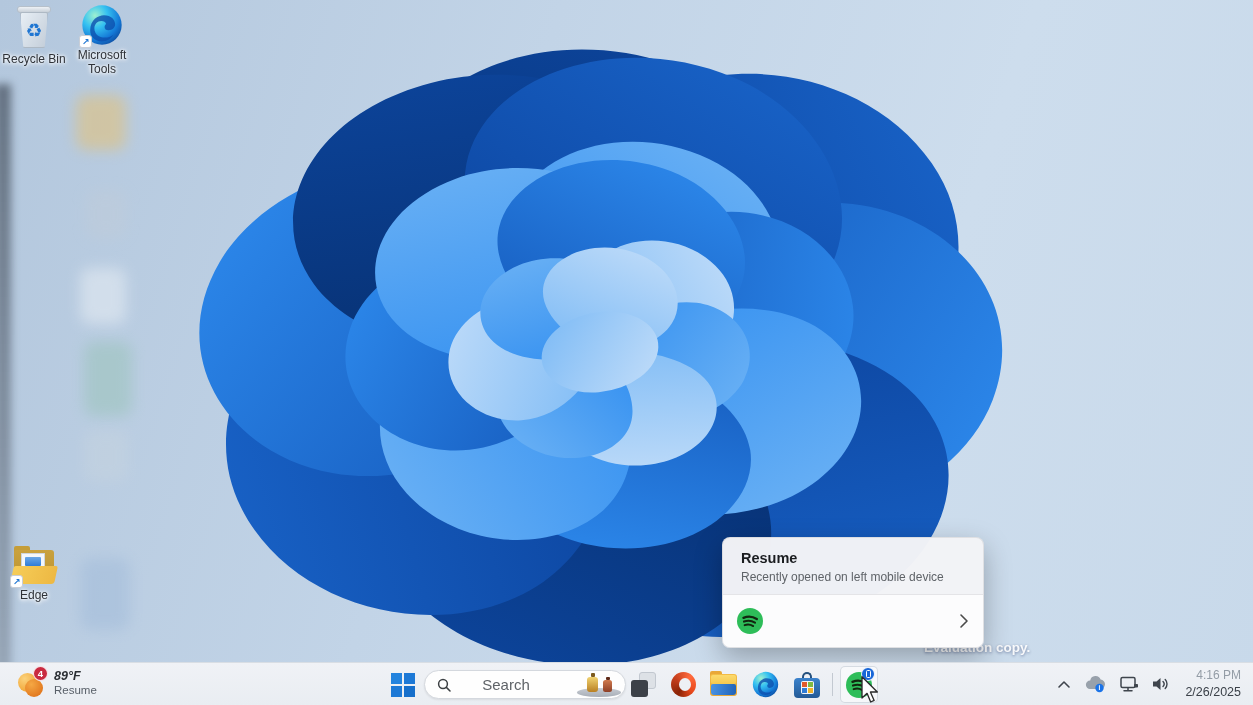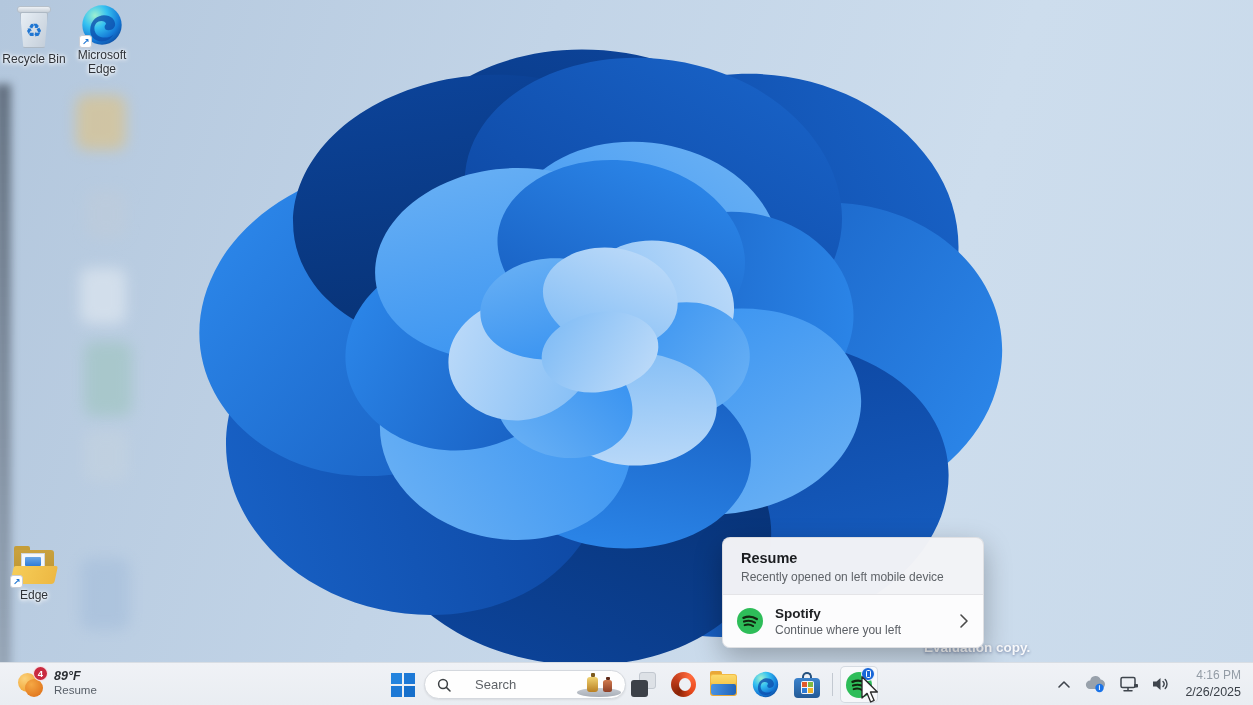--- a/index.html
+++ b/index.html
@@ -86,22 +86,22 @@
                display:flex; align-items:center; justify-content:center; cursor:pointer; }
   .win-logo { display:grid; grid-template-columns:11px 11px; grid-template-rows:11px 11px; gap:2px; }
   .win-logo span:nth-child(1){ background:#2383de; }
   .win-logo span:nth-child(2){ background:#1d79d6; }
   .win-logo span:nth-child(3){ background:#1d79d6; }
   .win-logo span:nth-child(4){ background:#166fcb; }
 
   .search-pill { position:absolute; left:424px; top:7px; width:202px; height:29px; border-radius:15px;
                  background:#fefefe; border:1px solid #d4d8de; box-shadow:0 1px 2px rgba(0,0,0,.08);
                  display:flex; align-items:center; padding:0 8px 0 12px; cursor:text; overflow:hidden; }
-  .search-pill input { border:none; outline:none; background:transparent; font-size:13px; color:#3c4043;
-                       width:110px; margin-left:24px; font-family:inherit; }
+  .search-pill input { border:none; outline:none; background:transparent; font-size:15px; color:#3c4043;
+                       width:110px; margin-left:0; font-family:inherit;text-align:center; }
   .search-pill input::placeholder { color:#5f6368; }
   .lanterns { position:absolute; right:3px; top:2px; width:46px; height:25px; }
   .lantern-tray { position:absolute; left:1px; bottom:1px; width:44px; height:9px; border-radius:50%;
                   background:linear-gradient(#c7ccd3,#a8aeb7); }
   .lantern-big { position:absolute; left:11px; bottom:6px; width:11px; height:15px; border-radius:3px;
                  background:linear-gradient(#f0d270,#b97f22); }
   .lantern-big::before { content:""; position:absolute; left:3.5px; top:-4px; width:4px; height:4px;
                          background:#7c5a1e; border-radius:1px; }
   .lantern-small { position:absolute; left:27px; bottom:6px; width:9px; height:12px; border-radius:2.5px;
                    background:linear-gradient(#cf7a4e,#8e3f26); }
@@ -246,21 +246,21 @@
               <stop offset="35%" stop-color="#35c1f1"></stop>
             <stop offset="70%" stop-color="#1479d7"></stop>
               <stop offset="100%" stop-color="#0b3f8f"></stop>
           </radialGradient>
         </defs>
         <circle cx="16" cy="16" r="15" fill="url(#edgeGradA)"></circle>
         <path d="M7,20 C7,12 13,8.5 17.5,8.5 C23,8.5 26,12 26,15.5 C26,18 24,20 21,20 C19,20 18,19 18,17.5 C18,16.6 18.5,15.8 19.2,15.3 C18.8,14 17.4,13 15.5,13 C12.5,13 10.2,15.4 10.2,18.6 C10.2,23 13.8,25.6 18,25.6 C20.6,25.6 23,24.8 24.6,23.4 C22.8,26.6 19.6,28.5 15.8,28.5 C10.6,28.5 7,24.8 7,20 Z" fill="#0d4fae" opacity="0.8"></path>
       </svg>
       <div class="shortcut-badge">↗</div>
     </div>
-    <div class="desk-label">Microsoft Edge</div>
+    <div class="desk-label">Microsoft Tools</div>
   </div>
 
   <div class="desk-icon" style="left:4px;top:548px;width:60px;">
     <div class="tools-icon">
       <div class="tools-tab"></div>
       <div class="tools-back"></div>
       <div class="tools-doc">
           <div class="tools-pic"></div>
         </div>
       <div class="tools-front"></div>
@@ -277,24 +277,20 @@
       <div class="flyout-sub">Recently opened on left mobile device</div>
     </div>
     <div class="flyout-row">
       <div class="spotify-circle" style="width:26px;height:26px;">
         <svg width="26" height="26" viewBox="0 0 26 26">
           <circle cx="13" cy="13" r="13" fill="#2ebd59"></circle>
           <path d="M6.5,9.8 C10.5,8.2 16,8.6 19.8,11" stroke="#11270f" stroke-width="2.4" fill="none" stroke-linecap="round"></path>
           <path d="M7,13.6 C10.5,12.3 14.8,12.7 18,14.7" stroke="#11270f" stroke-width="2.1" fill="none" stroke-linecap="round"></path>
           <path d="M7.6,17.2 C10.4,16.2 13.6,16.5 16.2,18.1" stroke="#11270f" stroke-width="1.9" fill="none" stroke-linecap="round"></path>
         </svg>
-      </div>
-      <div>
-        <div class="flyout-app-name">Spotify</div>
-        <div class="flyout-app-desc">Continue where you left</div>
       </div>
       <div class="flyout-chevron">
         <svg width="10" height="16" viewBox="0 0 10 16">
           <polyline points="2,2 8,8 2,14" stroke="#4a4a4a" stroke-width="1.6" fill="none" stroke-linecap="round" stroke-linejoin="round"></polyline>
         </svg>
       </div>
     </div>
   </div>
 
   <div class="taskbar">

